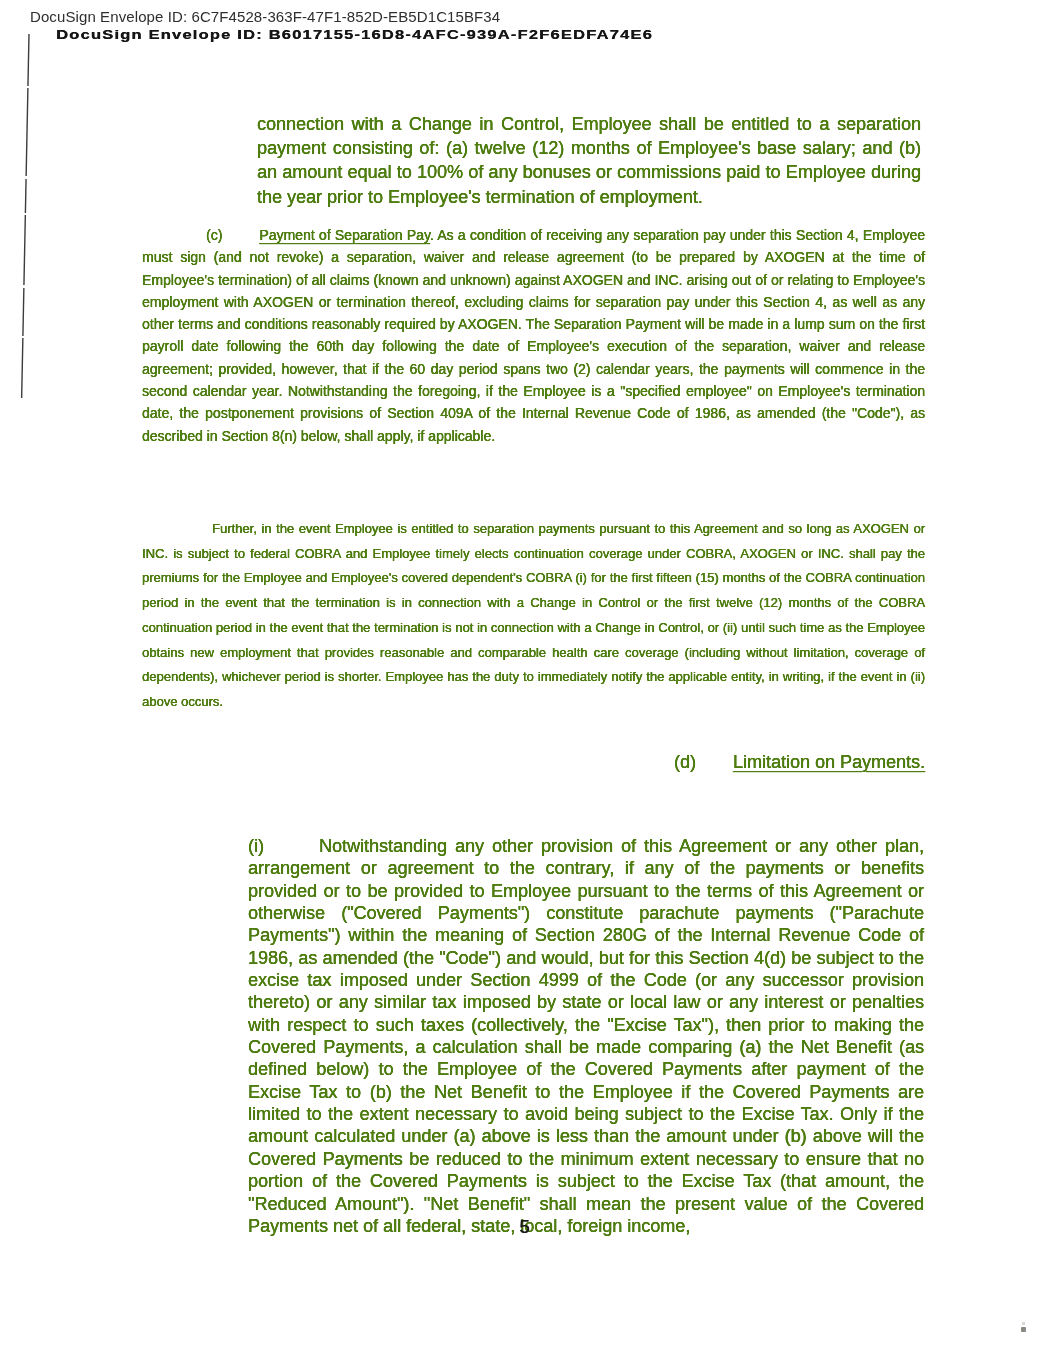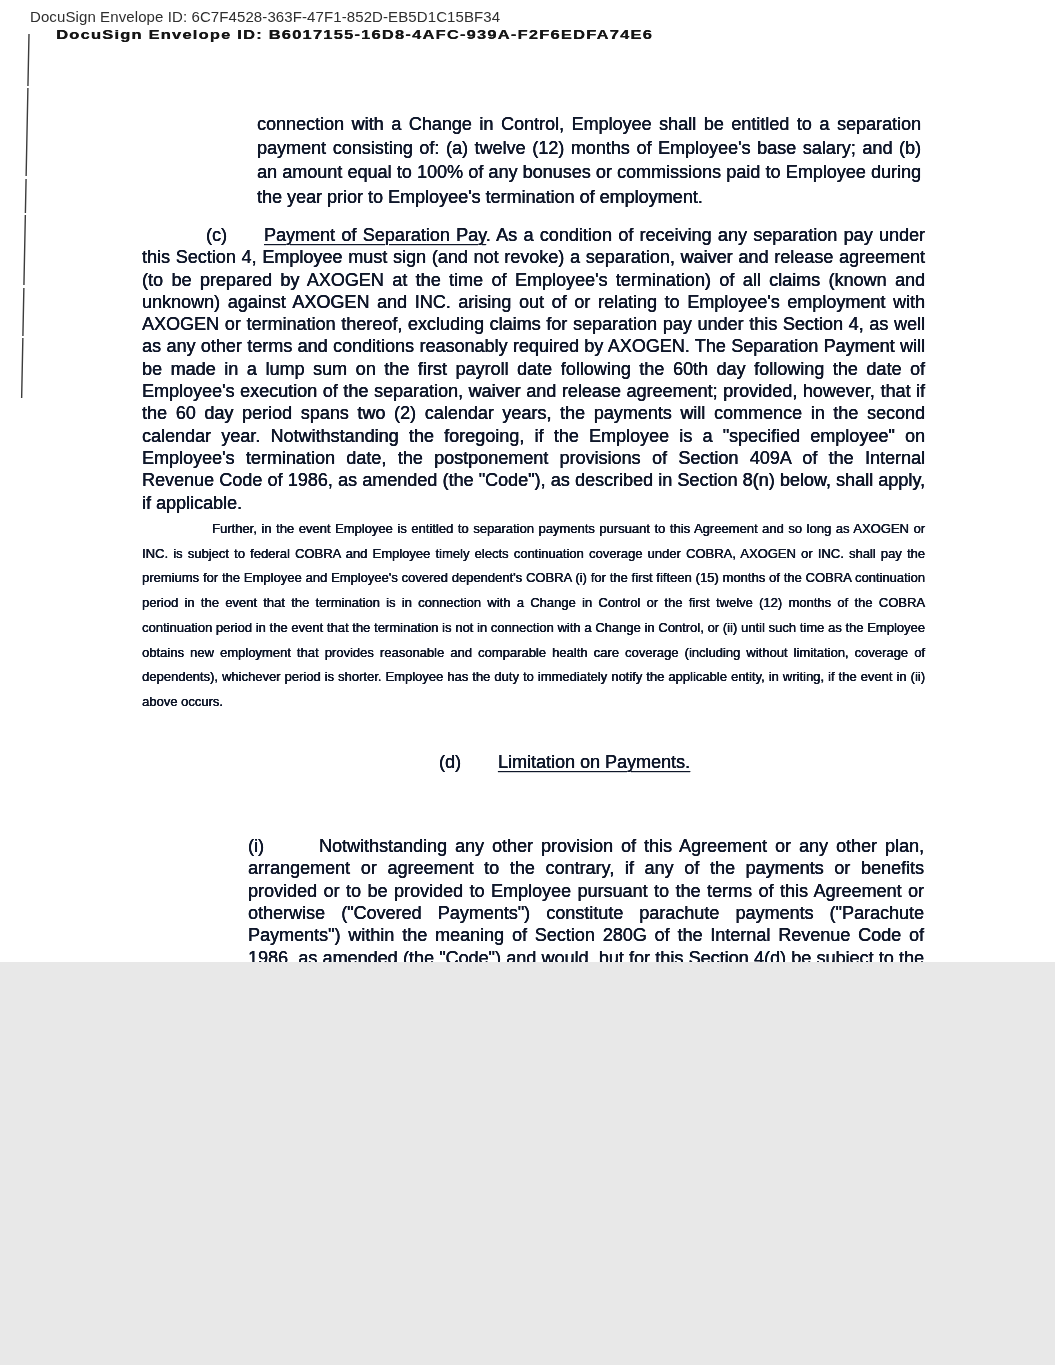--- a/index.html
+++ b/index.html
@@ -1,20 +1,20 @@
 <!DOCTYPE html>
 <html><head>
 <meta charset="utf-8">
 <style>
   * { margin: 0; padding: 0; box-sizing: border-box; }
   html, body { background: #e8e8e8; }
   .page {
     position: relative;
     width: 1055px;
-    height: 962px;
+    height: 1365px;
     background: #ffffff;
     overflow: hidden;
     font-family: "Liberation Sans", "DejaVu Sans", sans-serif;
     color: #1a1a1a;
   }
   
   .ds-header-outer {
     position: absolute;
     left: 30px;
     top: 8px;
@@ -34,41 +34,41 @@
     color: #161616;
     white-space: nowrap;
     transform: scaleY(0.78);
     transform-origin: left top;
     text-shadow: 0.4px 0 0 #161616;
   }
   .body-text {
     position: absolute;
     text-align: justify;
     text-shadow: 0.3px 0 0 currentColor, 0 0.2px 0 currentColor; 
-    color: #0f172a;
+    color: #4d7c0f;
   }
   .intro-para {
     left: 257px; top: 112px; width: 664px;
     font-size: 18px; line-height: 24.2px;
   }
   .section-c-para {
     left: 142px; top: 224px; width: 783px;
-    font-size: 18px; line-height: 22.3px;
+    font-size: 14px; line-height: 22.3px;
     text-indent: 64px;
   }
   .cobra-para {
     left: 142px; top: 517px; width: 783px;
     font-size: 13px; line-height: 24.7px;
     text-indent: 70px;
   }
   .section-d-row {
     left: 142px; top: 751px; width: 783px;
     font-size: 18px; line-height: 22px;
     text-indent: 62px;
-    text-align: center;
+    text-align: right;
   }
   .clause-i-para {
     left: 248px; top: 791px; width: 676px;
     font-size: 18px; line-height: 22.35px; margin-top: 44px;
   }
   .gap-sm { display: inline-block; width: 37px; }
   .gap-md { display: inline-block; width: 55px; }
   .u {
     text-decoration: underline;
     text-decoration-thickness: 1.4px;

